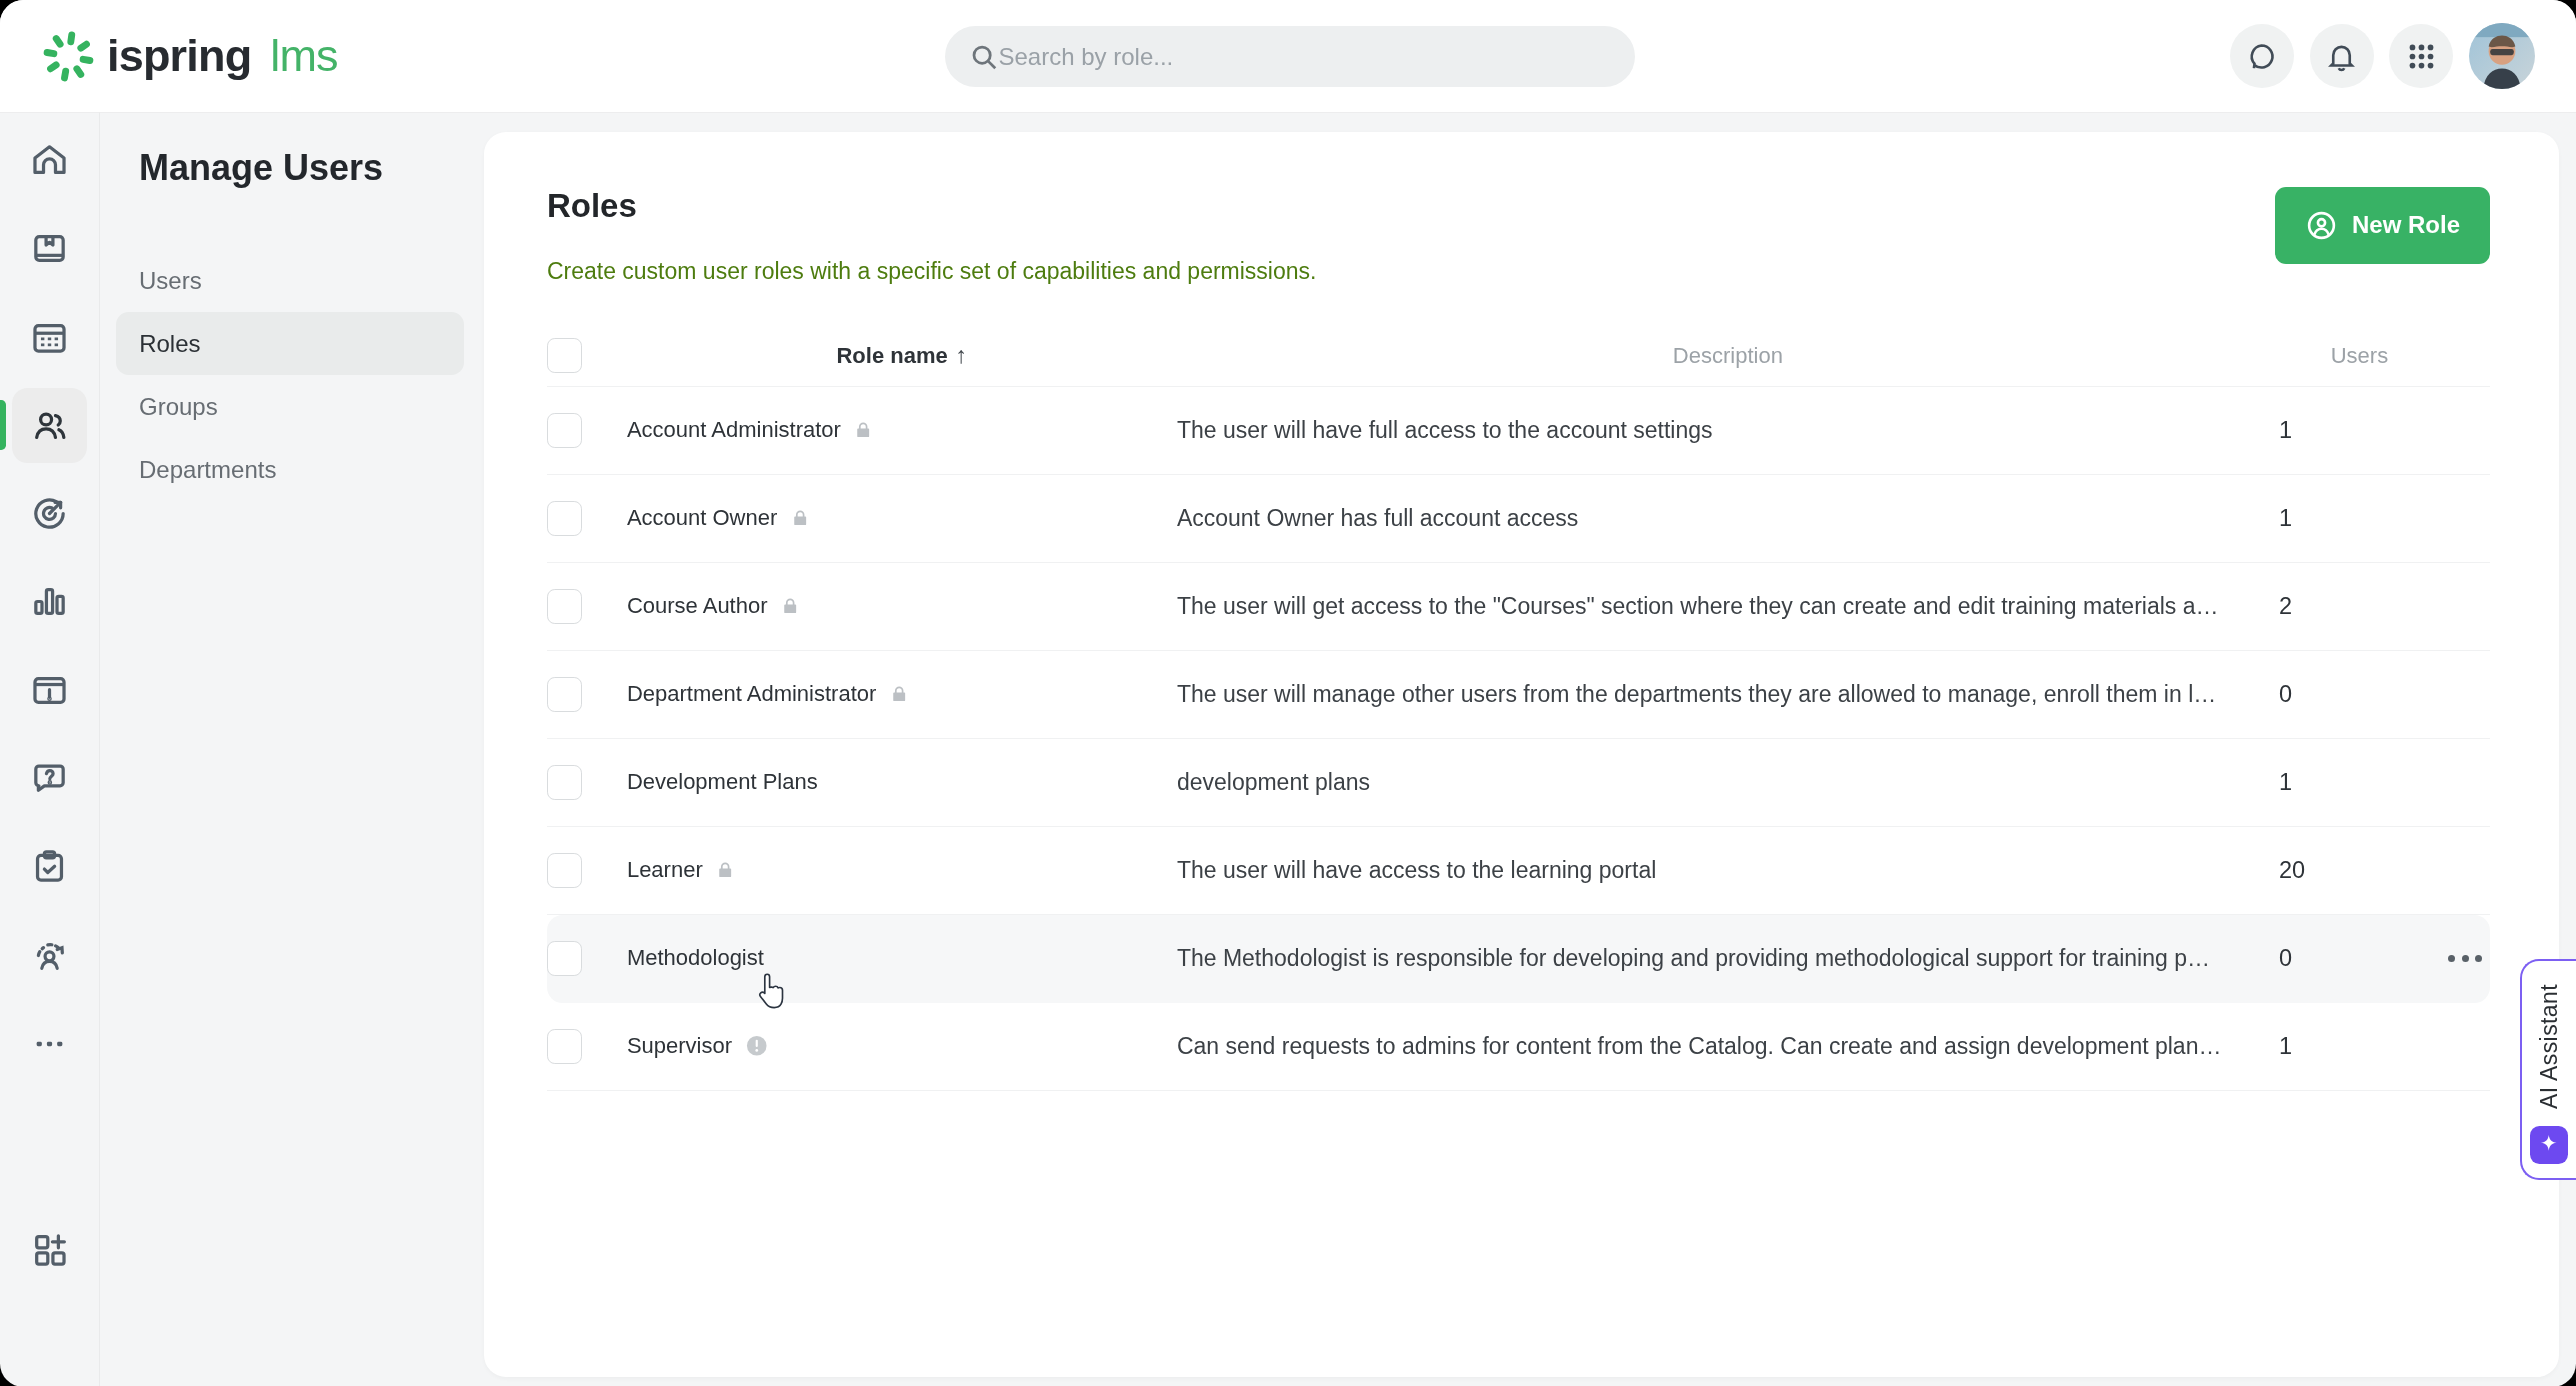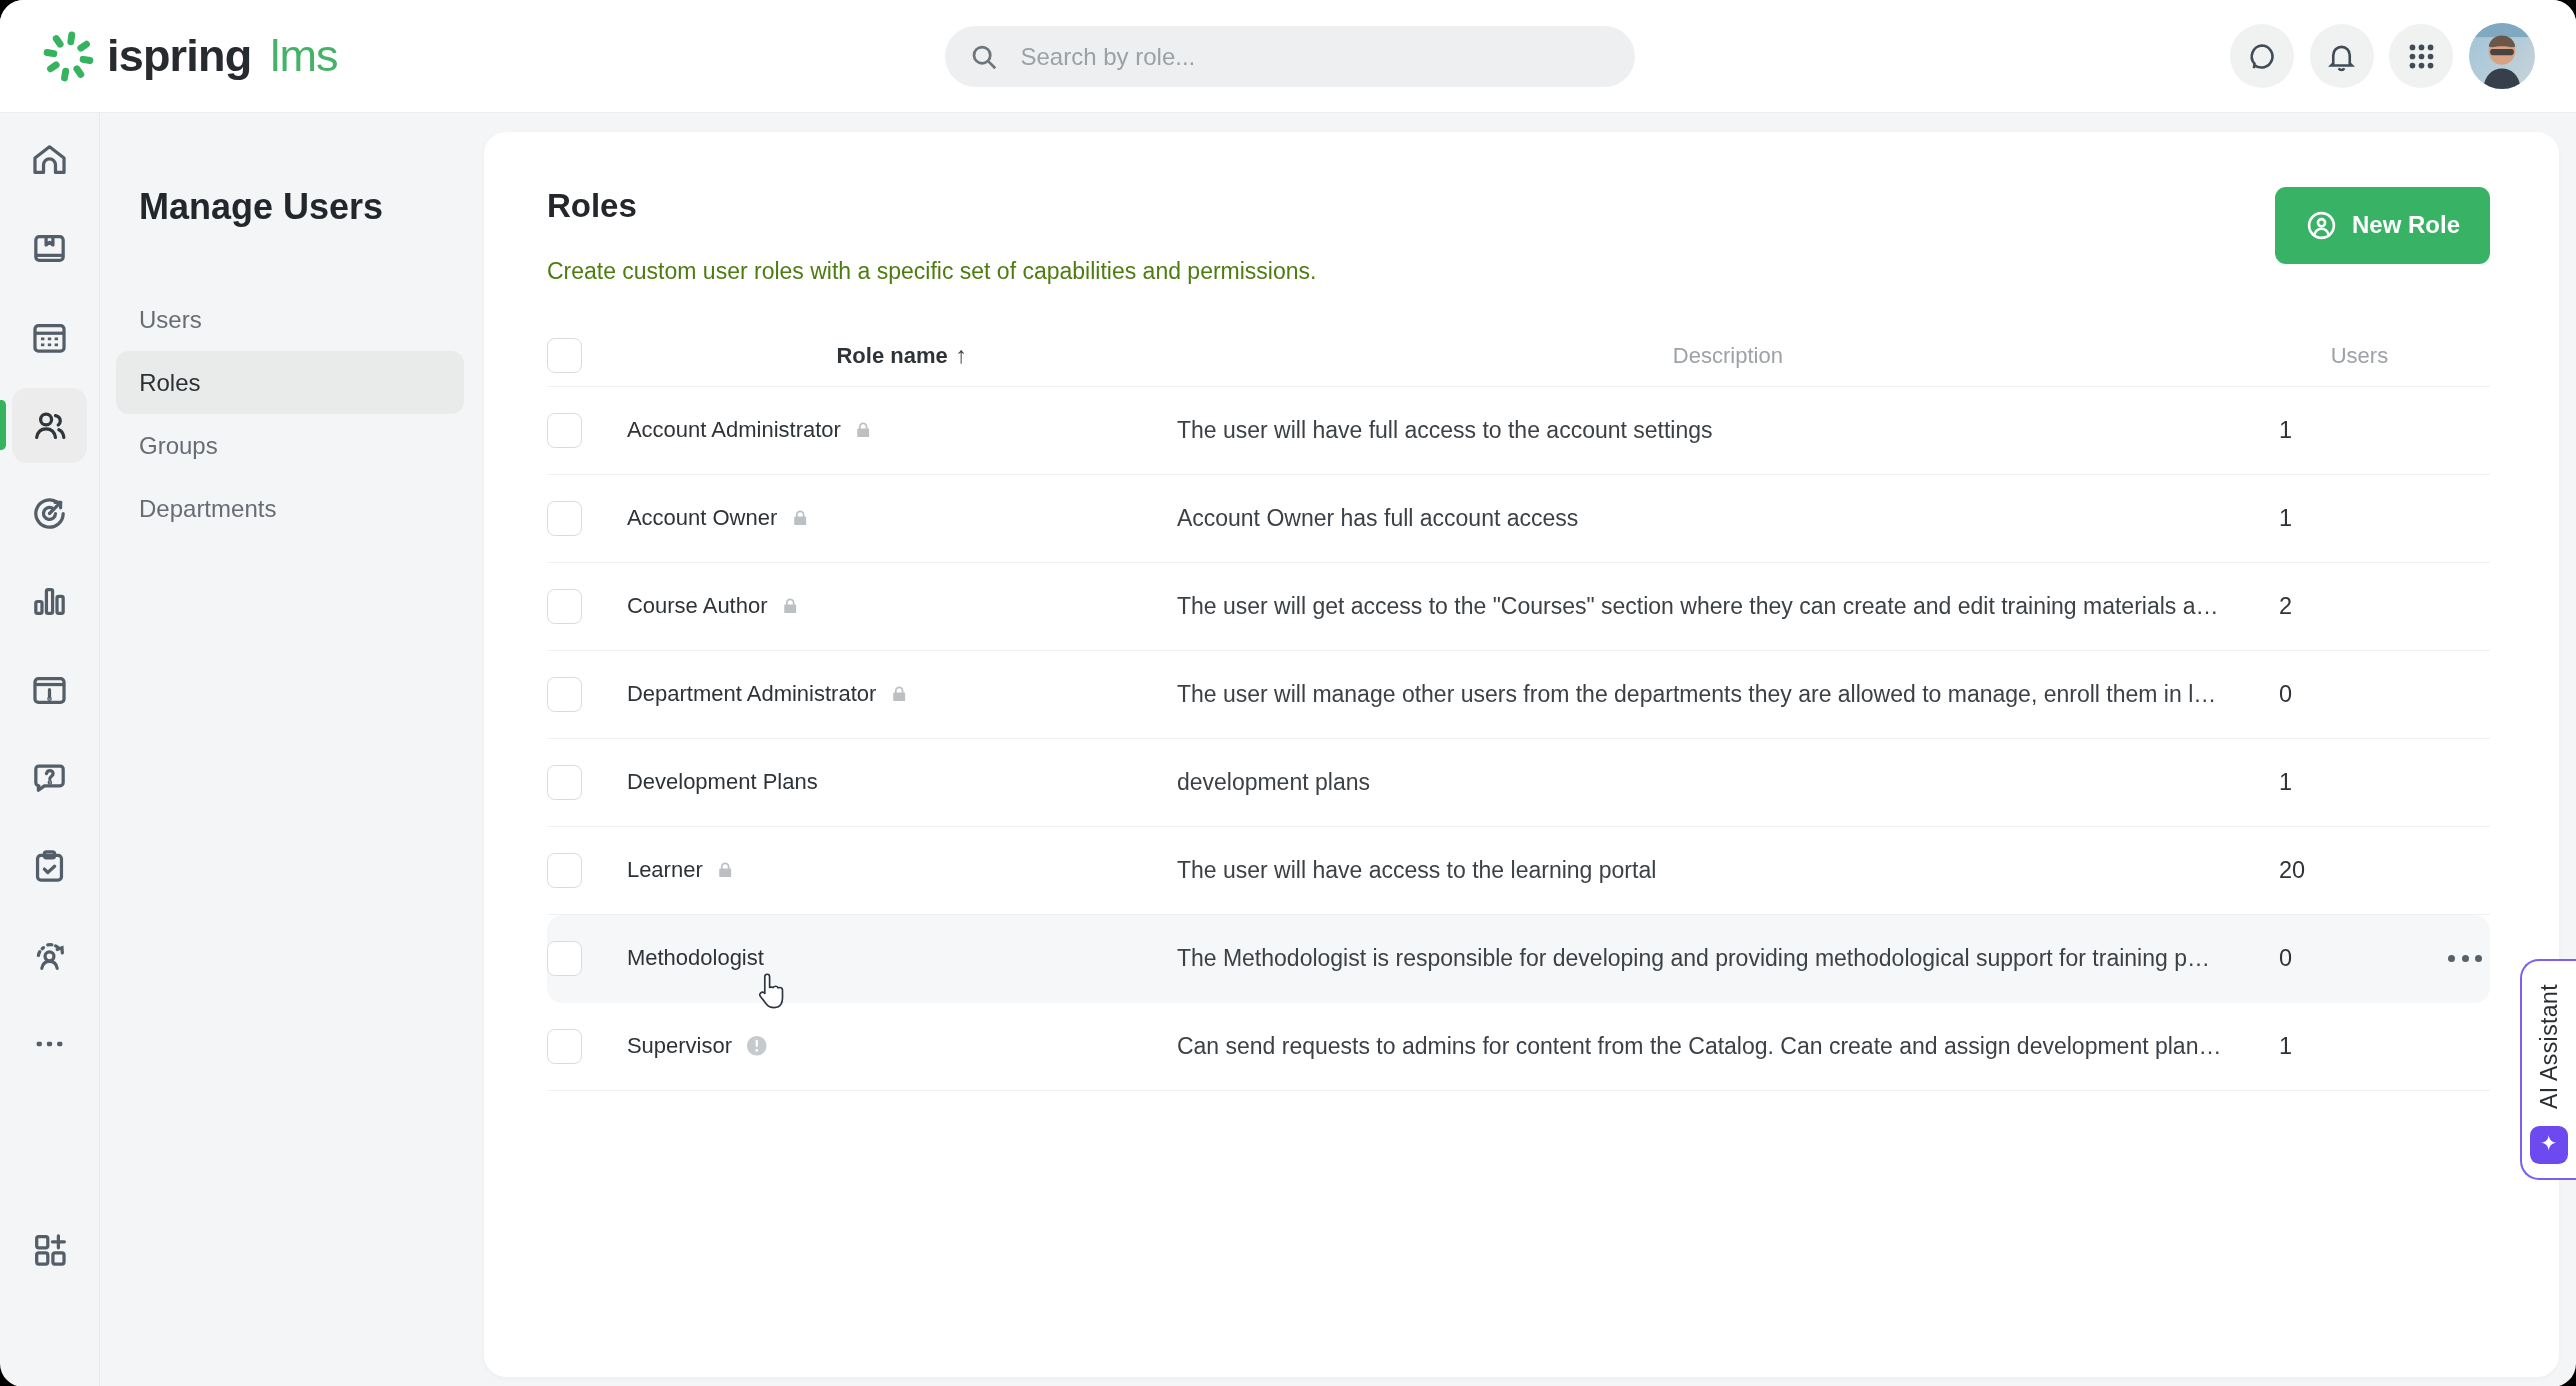--- a/index.html
+++ b/index.html
@@ -10,21 +10,21 @@
   
   .topbar{ position:relative; height:112px; background:#fff; display:flex;
            box-shadow:0 0.8px 0 #ebecec; z-index:5; }
   .logo{ display:flex; align-items:center; gap:11px; padding-left:41px; }
   .logo-spark{ width:55px; height:55px; }
   .logo-word{ font-size:45px; font-weight:700; color:#272b30; letter-spacing:-0.8px; }
   .logo-lms{ font-size:45px; font-weight:500; color:#44b368; margin-left:7.8px; letter-spacing:-0.8px; }
 
   .search{ position:absolute; left:945px; top:26px; width:690px; height:61px;
            background:#edeff0; border-radius:31px; display:flex; align-items:center;
-           padding:0 23.5px; gap:22px; }
+           padding:0 23.5px; gap:0; }
   .search svg{ flex:0 0 auto; }
   .search input{ border:none; outline:none; background:transparent; width:100%;
                  font-size:24px; color:#3c4146; font-family:"Liberation Sans",sans-serif; }
   .search input::placeholder{ color:#9aa1a7; }
 
   .topbar-right{ margin-left:auto; display:flex; align-items:center; gap:15.7px; padding-right:41px; }
   .icon-circle{ width:64px; height:64px; border-radius:50%; background:#f0f2f2;
                 display:flex; align-items:center; justify-content:center; cursor:pointer; }
   .avatar{ width:66px; height:66px; border-radius:50%; overflow:hidden; cursor:pointer; }
   .avatar svg{ display:block; }
@@ -34,21 +34,21 @@
 
   .rail{ width:100px; border-right:1.6px solid #e9eaeb; display:flex; flex-direction:column;
          align-items:center; padding-top:11px; gap:13.3px; position:relative; }
   .rail-item{ width:75px; height:75px; display:flex; align-items:center; justify-content:center;
               color:#535e69; border-radius:15.7px; cursor:pointer; position:relative; }
   .rail-item.active{ background:#ececec; color:#2e353b; }
   .rail-item.active::before{ content:""; position:absolute; left:-12.6px; top:12.6px; width:6.3px;
               height:50px; background:#35b35f; border-radius:0 4.7px 4.7px 0; }
   .rail-item.last{ margin-top:auto; margin-bottom:100px; }
 
-  .panel{ width:380px; padding-top:74px; }
+  .panel{ width:380px; padding-top:35px; }
   .panel-title{ font-size:36px; font-weight:700; color:#23272c; padding-left:39px; }
   .panel-nav{ margin-top:60px; display:flex; flex-direction:column; }
   .panel-item{ height:63px; display:flex; align-items:center; padding-left:39px;
                font-size:24px; color:#676d73; cursor:pointer; }
   .panel-item.active{ background:#e9ebeb; border-radius:12.6px; margin:0 15.7px;
                       padding-left:23.5px; color:#2b3035; }
 
   
   .card{ flex:1; margin:19.6px 17px 10.2px 3.9px; background:#fff; border-radius:22px;
          padding:55px 69px 0 63px; position:relative;

